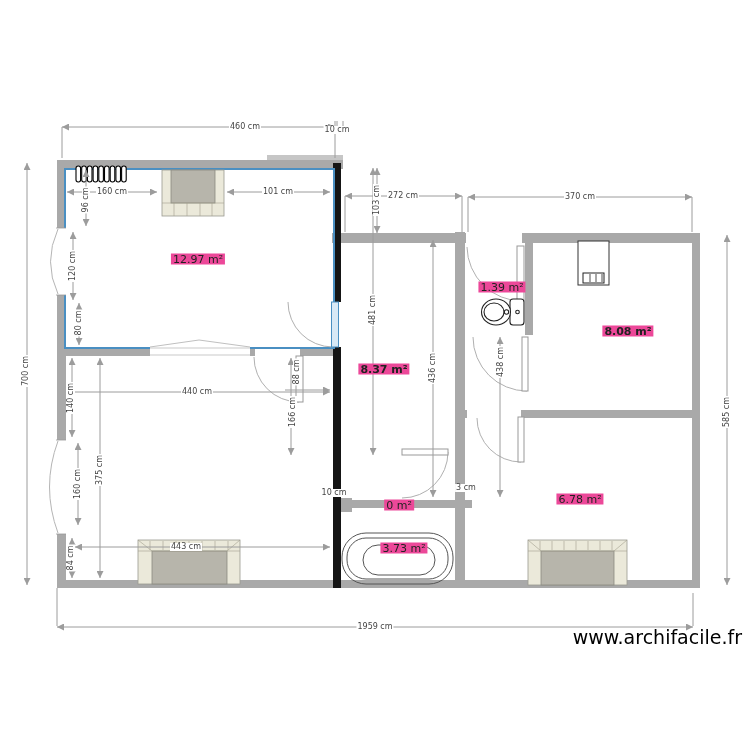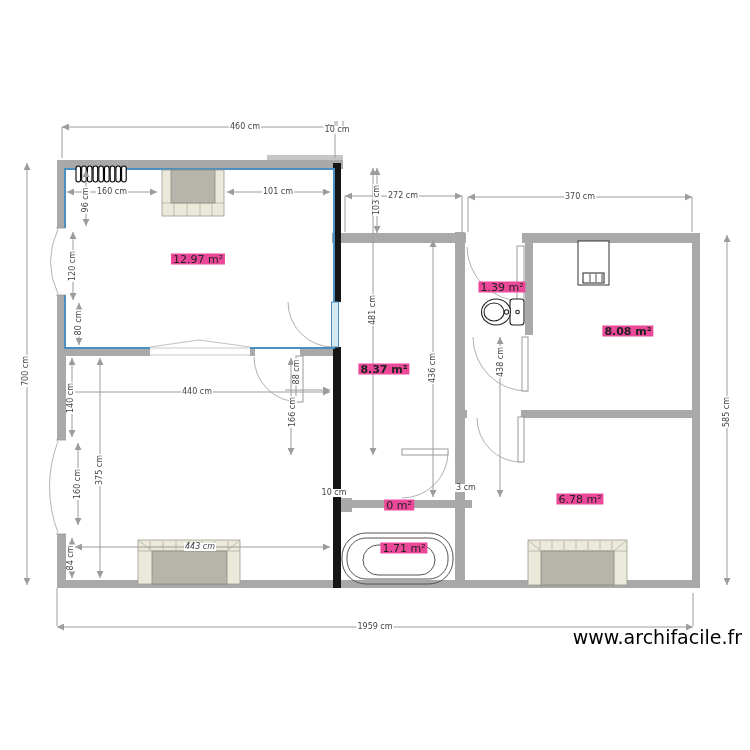--- a/index.html
+++ b/index.html
@@ -211,29 +211,29 @@
   </g>
 </svg>
 
 <div id="labels">
       <span class="area" style="left: 198px; top: 259px;">12.97 m²</span>
       <span class="area" style="left: 384px; top: 369px; font-weight: bold;">8.37 m²</span>
       <span class="area" style="left: 502px; top: 287px;">1.39 m²</span>
       <span class="area" style="left: 628px; top: 331px; font-weight: bold;">8.08 m²</span>
       <span class="area" style="left: 580px; top: 499px;">6.78 m²</span>
       <span class="area" style="left: 399px; top: 505px;">0 m²</span>
-      <span class="area" style="left: 404px; top: 548px;">1.71 m²</span>
+      <span class="area" style="left: 404px; top: 548px;">3.73 m²</span>
       <span class="dim h" style="left: 197px; top: 127px; margin-left: 48px;">460 cm</span>
       <span class="dim h" style="left: 337px; top: 130px;">10 cm</span>
       <span class="dim h" style="left: 403px; top: 196px;">272 cm</span>
       <span class="dim h" style="left: 580px; top: 197px;">370 cm</span>
       <span class="dim h" style="left: 112px; top: 192px;">160 cm</span>
       <span class="dim h" style="left: 278px; top: 192px;">101 cm</span>
       <span class="dim h" style="left: 197px; top: 392px;">440 cm</span>
-      <span class="dim h" style="left: 200px; top: 547px; font-style: italic;">443 cm</span>
+      <span class="dim h" style="left: 186px; top: 547px;">443 cm</span>
       <span class="dim h" style="left: 375px; top: 627px;">1959 cm</span>
       <span class="dim h" style="left: 466px; top: 480px; margin-top: 8px;">3 cm</span>
       <span class="dim h" style="left: 334px; top: 493px;">10 cm</span>
       <span class="dim v" style="left: 26px; top: 371px;">700 cm</span>
       <span class="dim v" style="left: 86px; top: 200px;">96 cm</span>
       <span class="dim v" style="left: 73px; top: 266px;">120 cm</span>
       <span class="dim v" style="left: 79px; top: 323px;">80 cm</span>
       <span class="dim v" style="left: 71px; top: 398px;">140 cm</span>
       <span class="dim v" style="left: 100px; top: 470px;">375 cm</span>
       <span class="dim v" style="left: 78px; top: 484px;">160 cm</span>

